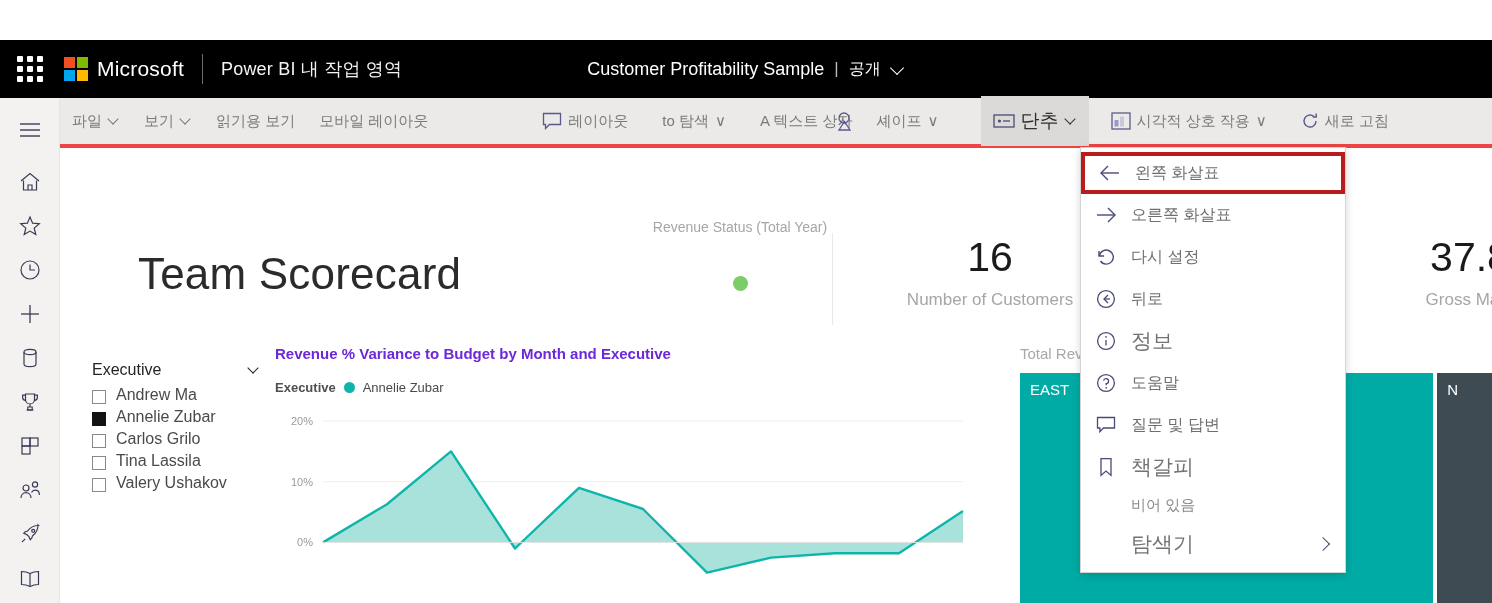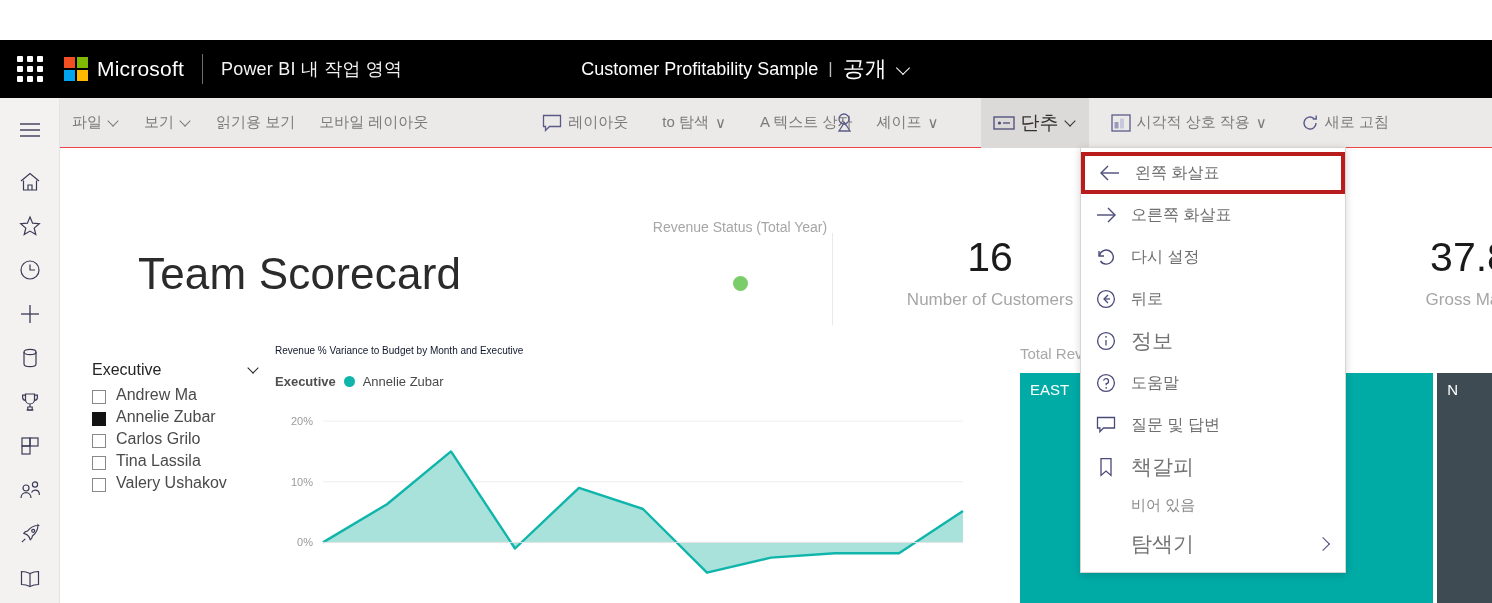--- a/index.html
+++ b/index.html
@@ -29,21 +29,21 @@
   .ms-word { font-size: 21px; margin-left: 9px; letter-spacing: .2px; color: #ffffff; font-weight: 400; }
   .vsep { width: 1px; height: 30px; background: #6e6e6e; margin: 0 18px; }
   .pb-name { font-size: 18px; color: #f3f3f3; letter-spacing: .2px; cursor: pointer; }
   .center-title {
     position: absolute; left: 0; top: 0; width: 1492px; height: 58px;
     display: flex; align-items: center; justify-content: center; gap: 0px; pointer-events: none;
   }
   .center-title .ct-inner { display: flex; align-items: center; gap: 10px; pointer-events: auto; }
   .rpt-title { font-size: 18px; color: #ffffff; cursor: pointer; }
   .pipe { color: #bdbdbd; font-size: 17px; }
-  .share-lbl { font-size: 22px; color: #ffffff; cursor: pointer; }
+  .share-lbl { font-size: 16px; color: #ffffff; cursor: pointer; }
   .chev-white { display: inline-block; width: 14px; height: 14px; position: relative; }
   .chev-white::after {
     content: ""; position: absolute; left: 1px; top: 1px; width: 9px; height: 9px;
     border-right: 1.6px solid #ffffff; border-bottom: 1.6px solid #ffffff;
     transform: rotate(45deg);
   }
 
   
   .rail {
     position: absolute; left: 0; top: 58px; width: 60px; height: 545px;
@@ -53,21 +53,21 @@
   .rail-item {
     width: 60px; height: 44px; display: flex; align-items: center; justify-content: center;
     cursor: pointer; color: #3b3a56;
   }
   .rail-item svg { display: block; }
   .rail-gap { height: 8px; }
 
   
   .ribbon {
     position: absolute; left: 60px; top: 58px; width: 1432px; height: 50px;
-    background: #eceae8; border-bottom: 1px solid #ef4444;
+    background: #eceae8; border-bottom: 4px solid #ef4444;
     display: flex; align-items: center; font-size: 15px; color: #7a7a7a;
   }
   .rb {
     display: flex; align-items: center; gap: 6px; height: 50px; padding: 0 12px; cursor: pointer;
     white-space: nowrap;
   }
   .rb.active { background: #dcdad8; color: #323130; }
   .chev-sm { display: inline-block; width: 12px; height: 12px; position: relative; }
   .chev-sm::after {
     content: ""; position: absolute; left: 1px; top: 0px; width: 7px; height: 7px;
@@ -114,21 +114,21 @@
     display: flex; align-items: center; justify-content: space-between;
     font-size: 16px; color: #252423; padding-bottom: 5px;
   }
   .slicer-row { display: flex; align-items: flex-end; gap: 10px; padding: 2px 0; cursor: pointer; }
   .cbox { width: 14px; height: 14px; border: 1px solid #8a8886; background: #ffffff; flex: none; }
   .cbox.checked { background: #131313; border-color: #131313; }
   .slicer-row span { font-size: 16px; color: #4a4a4a; white-space: nowrap; }
 
   
   .area-card { position: absolute; left: 215px; top: 196px; width: 700px; height: 300px; }
-  .area-title { font-size: 10px; color: #0f172a; white-space: nowrap; }
+  .area-title { font-size: 15px; color: #6d28d9; white-space: nowrap; font-weight: bold; }
   .area-legend { display: flex; align-items: center; gap: 8px; margin-top: 18px; font-size: 13px; }
   .legend-field { color: #4f4f4f; font-weight: bold; }
   .legend-swatch { width: 11px; height: 11px; border-radius: 50%; background: #0fb5aa; display: inline-block; }
   .legend-val { color: #4a4a4a; }
   .area-plot { position: absolute; left: 0; top: 62px; width: 700px; height: 220px; }
 
   
   .tree-card { position: absolute; left: 960px; top: 196px; width: 480px; height: 300px; }
   .tree-title { font-size: 15px; color: #a8a8a8; white-space: nowrap; }
   .tree-body { position: absolute; left: 0; top: 28px; width: 472px; height: 266px; display: flex; gap: 4px; }

